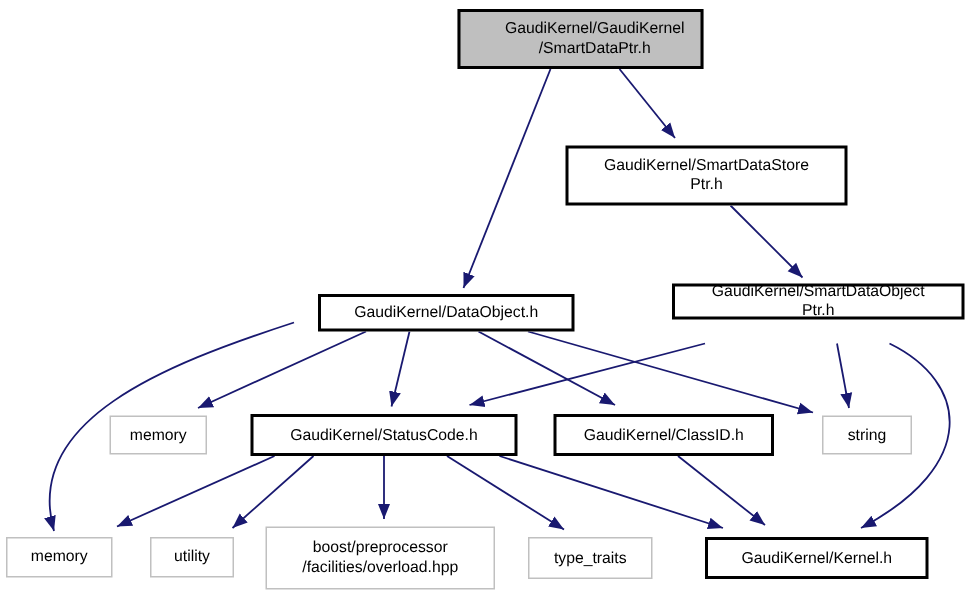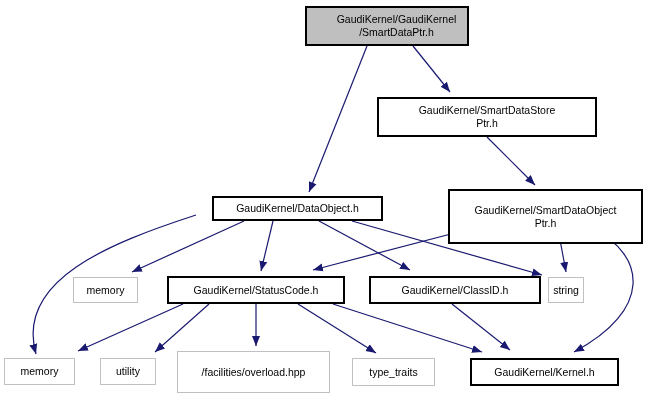--- a/index.html
+++ b/index.html
@@ -80,50 +80,51 @@
       <path d="M 256 304 L 256 346" class="edge" marker-end="url(#arrow)"></path>
       <path d="M 298 304 L 376 353" class="edge" marker-end="url(#arrow)"></path>
       <path d="M 333 304 L 482 352" class="edge" marker-end="url(#arrow)"></path>
       <path d="M 452 304 L 510 350" class="edge" marker-end="url(#arrow)"></path>
     </svg>
   <div id="nodes">
       <div class="node highlight" style="left: 305px; top: 6px; width: 164px; height: 40px;">
         <span>GaudiKernel/GaudiKernel</span>
         <span>/SmartDataPtr.h</span>
       </div>
-      <div class="node internal" style="left: 377px; top: 97px; width: 220px; height: 40px;">
+      <div class="node internal" style="left: 377px; top: 97px; width: 188px; height: 40px;">
         <span>GaudiKernel/SmartDataStore</span>
         <span>Ptr.h</span>
       </div>
       <div class="node internal" style="left: 196px; top: 196px; width: 171px; height: 25px; margin-left: 16px;">
         <span>GaudiKernel/DataObject.h</span>
       </div>
-      <div class="node internal" style="left: 448px; top: 189px; width: 195px; height: 55px;">
+      <div class="node internal" style="left: 448px; top: 189px; width: 195px; height: 24px;">
         <span>GaudiKernel/SmartDataObject</span>
         <span>Ptr.h</span>
       </div>
       <div class="node external" style="left: 73px; top: 277px; width: 65px; height: 26px;">
         <span>memory</span>
       </div>
       <div class="node internal" style="left: 167px; top: 276px; width: 178px; height: 28px;">
         <span>GaudiKernel/StatusCode.h</span>
       </div>
-      <div class="node internal" style="left: 369px; top: 276px; width: 172px; height: 28px;">
+      <div class="node internal" style="left: 369px; top: 276px; width: 147px; height: 28px;">
         <span>GaudiKernel/ClassID.h</span>
       </div>
-      <div class="node external" style="left: 548px; top: 277px; width: 36px; height: 26px;">
+      <div class="node external" style="left: 548px; top: 277px; width: 60px; height: 26px;">
         <span>string</span>
       </div>
       <div class="node external" style="left: 4px; top: 358px; width: 71px; height: 27px;">
         <span>memory</span>
       </div>
       <div class="node external" style="left: 100px; top: 358px; width: 56px; height: 27px;">
         <span>utility</span>
       </div>
       <div class="node external" style="left: 177px; top: 351px; width: 153px; height: 42px;">
+        <span>boost/preprocessor</span>
         <span>/facilities/overload.hpp</span>
       </div>
       <div class="node external" style="left: 352px; top: 358px; width: 83px; height: 28px;">
         <span>type_traits</span>
       </div>
       <div class="node internal" style="left: 470px; top: 358px; width: 149px; height: 28px;">
         <span>GaudiKernel/Kernel.h</span>
       </div>
     </div>
 </div>

